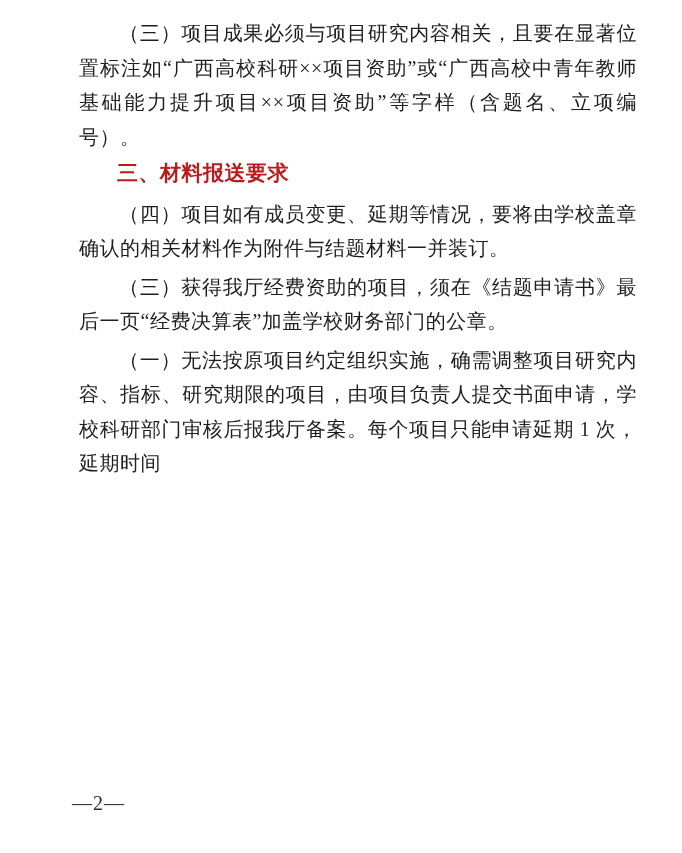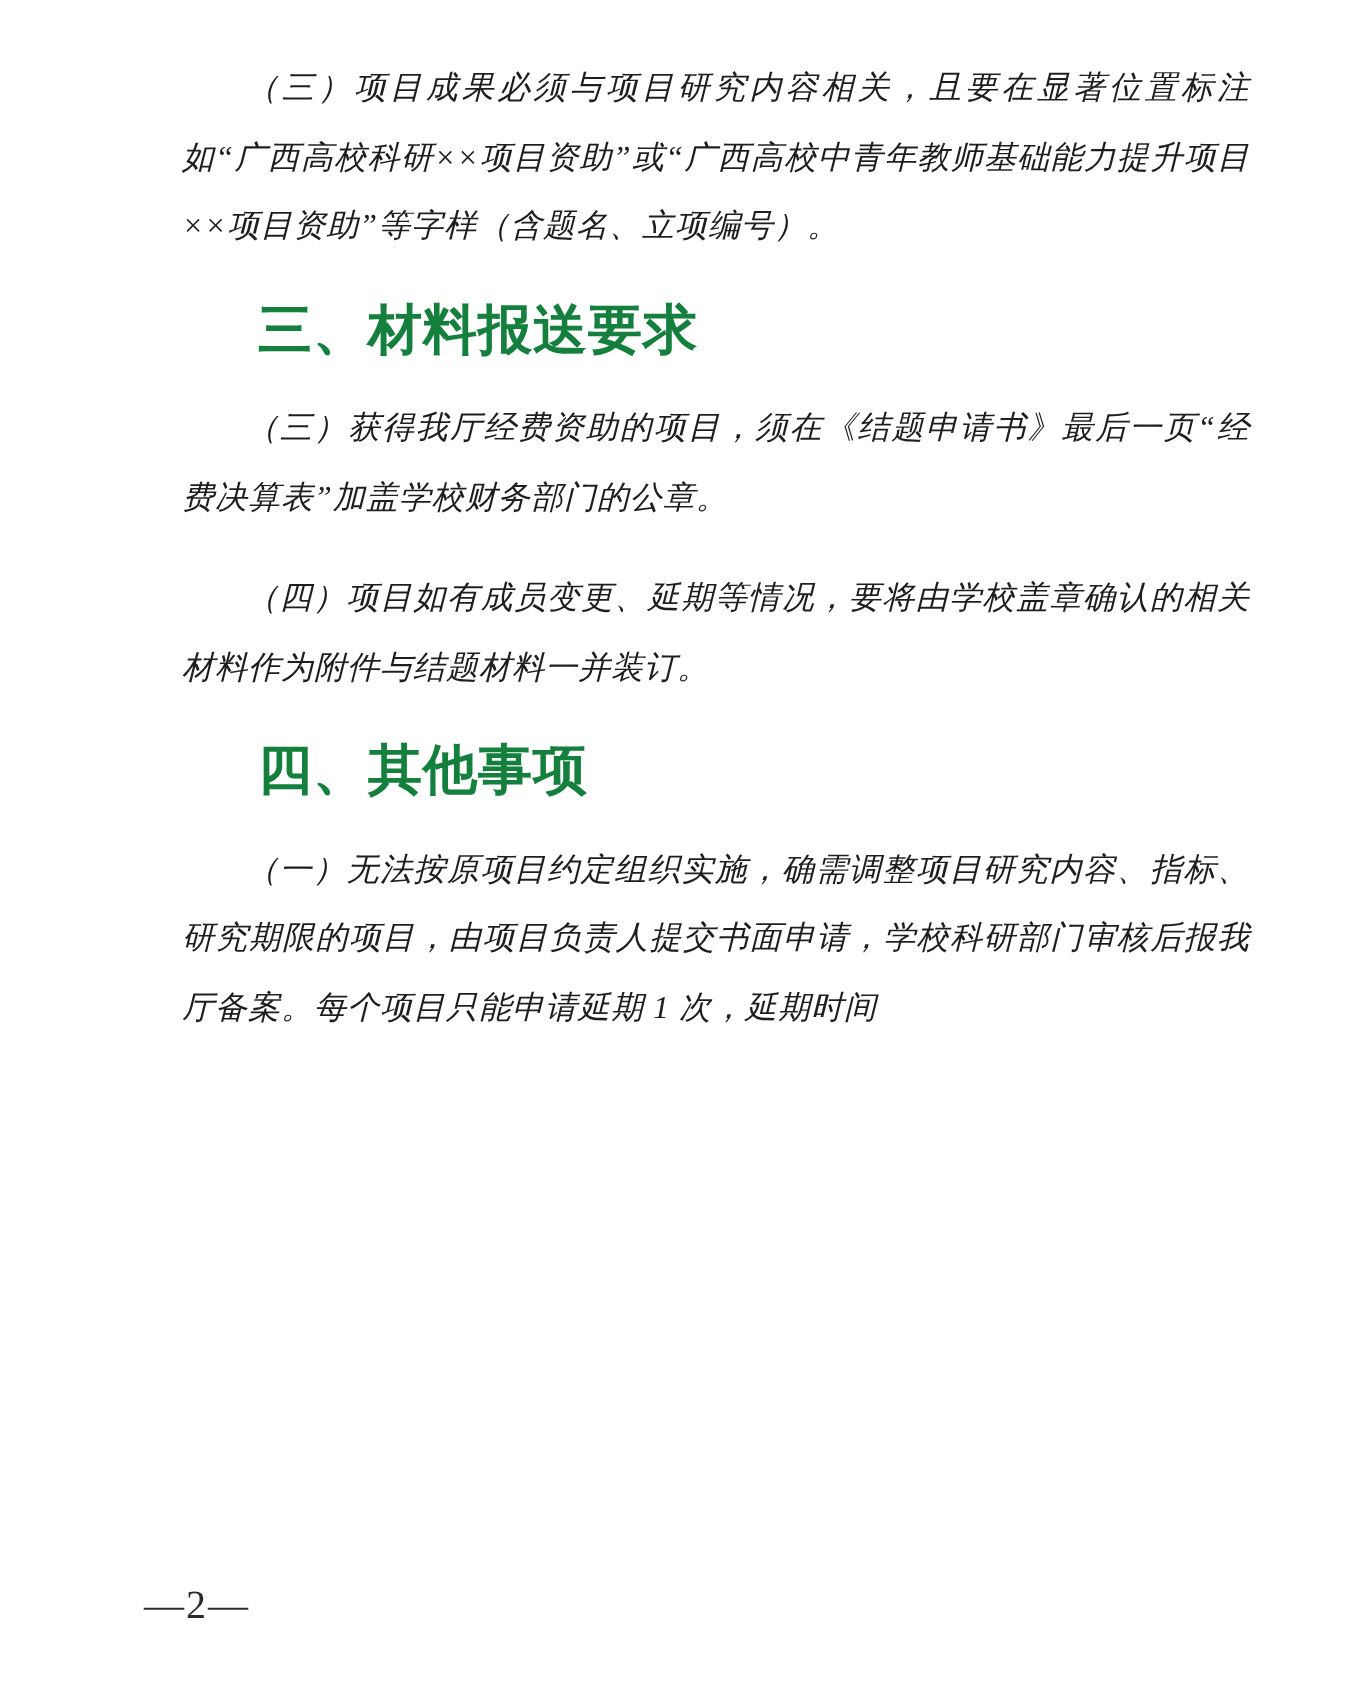--- a/index.html
+++ b/index.html
@@ -16,56 +16,54 @@
     font-family: "Liberation Serif", "DejaVu Serif", serif;
     color: #1e1e1e;
   }
   .content {
     position: absolute;
     left: 75px;
     top: 12px;
     width: 566px;
   }
   .body-para {
-    margin: 16px;
-    font-size: 16px;
+    margin: 4px;
+    font-size: 20px;
     line-height: 34.5px;
     text-align: justify;
     text-justify: inter-ideograph;
     text-indent: 2em;
     letter-spacing: 0.5px;
     font-weight: 400;
-    font-style: italic;
   }
   .section-heading {
     margin: 0;
-    font-size: 27px;
+    font-size: 21px;
     line-height: 34.5px;
     text-indent: 2em;
     font-weight: 700;
     letter-spacing: 0.5px;
-    font-family: Liberation Sans, sans-serif;
-    color: #15803d;
+    font-family: Liberation Mono, monospace;
+    color: #b91c1c;
   }
   .page-number {
     position: absolute;
     left: 72px;
     top: 792px;
     font-size: 20px;
     letter-spacing: 1px;
     color: #2a2a2a;
     font-family: "Liberation Serif", "DejaVu Serif", serif;
   }
 </style>
 </head>
 <body>
 
 <div class="page">
   <div class="content">
     <p class="body-para">（三）项目成果必须与项目研究内容相关，且要在显著位置标注如“广西高校科研××项目资助”或“广西高校中青年教师基础能力提升项目××项目资助”等字样（含题名、立项编号）。</p>
     <h3 class="section-heading">三、材料报送要求</h3>
+    <p class="body-para">（四）项目如有成员变更、延期等情况，要将由学校盖章确认的相关材料作为附件与结题材料一并装订。</p>
     <p class="body-para">（三）获得我厅经费资助的项目，须在《结题申请书》最后一页“经费决算表”加盖学校财务部门的公章。</p>
-    <p class="body-para">（四）项目如有成员变更、延期等情况，要将由学校盖章确认的相关材料作为附件与结题材料一并装订。</p>
-    <h3 class="section-heading">四、其他事项</h3>
     <p class="body-para">（一）无法按原项目约定组织实施，确需调整项目研究内容、指标、研究期限的项目，由项目负责人提交书面申请，学校科研部门审核后报我厅备案。每个项目只能申请延期 1 次，延期时间</p>
   </div>
   <div class="page-number">—2—</div>
 </div>
 
 </body></html>

